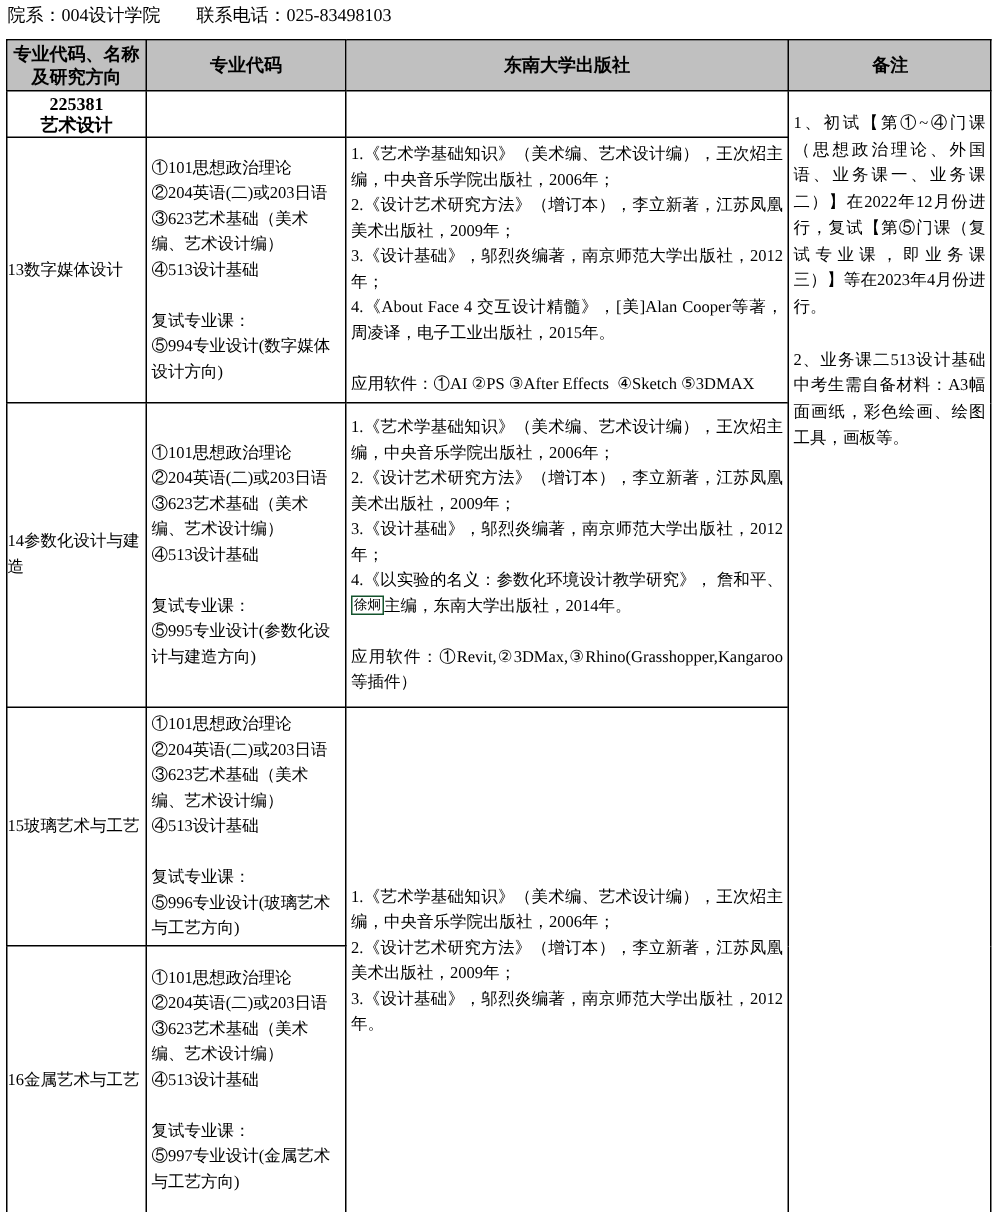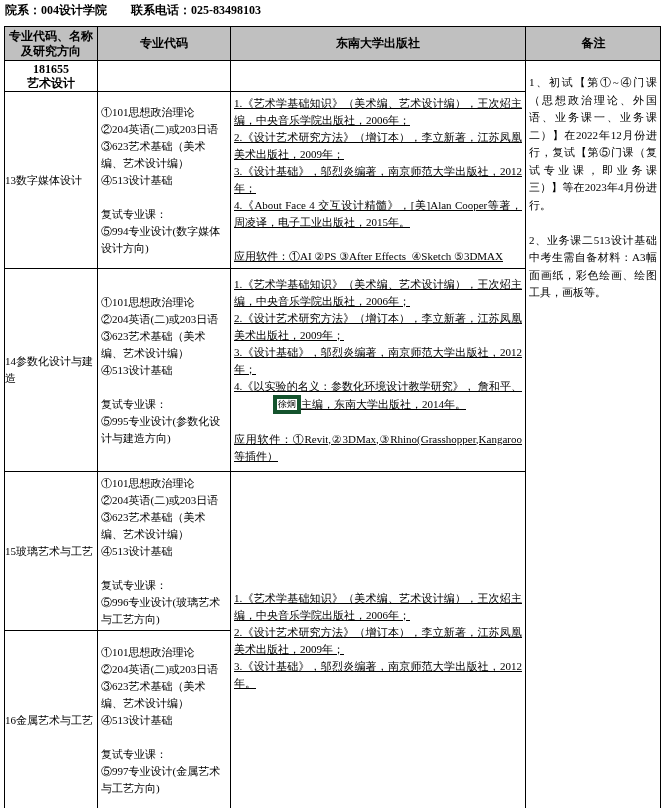--- a/index.html
+++ b/index.html
@@ -5,21 +5,21 @@
   * { margin: 0; padding: 0; box-sizing: border-box; }
   html, body { background: #ffffff; }
   body {
     width: 664px; height: 808px;
     font-family: "Liberation Serif", "DejaVu Serif", serif;
     color: #000000;
     position: relative;
   }
   .doc-header {
     position: absolute; top: 2px; left: 5px;
-    font-size: 12px; font-weight: bold; white-space: nowrap;
+    font-size: 12px; font-weight: normal; white-space: nowrap;
   }
   .doc-header .phone { margin-left: 21px; }
   table.main {
     position: absolute; top: 26px; left: 4px;
     width: 656px;
     border-collapse: collapse; table-layout: fixed;
   }
   col.c1 { width: 93px; }
   col.c2 { width: 133px; }
   col.c3 { width: 295px; }
@@ -44,32 +44,31 @@
   tr.r-14    { height: 203px; }
   tr.r-15    { height: 159px; }
   tr.r-16    { height: 179px; }
   td.program {
     text-align: center; font-weight: bold;
     font-size: 12px; line-height: 14px;
     vertical-align: middle; white-space: pre-line;
   }
   td.direction { text-align: left; padding: 1px 0; }
   td.subjects  { white-space: pre-wrap; vertical-align: middle; }
-  td.materials { white-space: pre-wrap; vertical-align: middle; text-align: justify; text-decoration: underline; }
+  td.materials { white-space: pre-wrap; vertical-align: middle; text-align: justify; }
   td.notes {
     white-space: pre-wrap; vertical-align: top; text-align: justify;
     padding-top: 13px; line-height: 17.5px;
   }
   .boxed-name {
     display: inline-block;
-    border: 4px solid #14532d;
+    border: 1px solid #14532d;
     font-size: 9px; line-height: 11px;
     padding: 0 1px;
     vertical-align: 1px;
-    margin-left: 39px;
   }
 </style>
 </head>
 <body>
 
 <div class="doc-header">
   <span class="dept">院系：004设计学院</span>
   <span class="phone">联系电话：025-83498103</span>
 </div>
 
@@ -82,21 +81,21 @@
     </colgroup>
   <tbody>
     <tr class="r-head">
       <th>专业代码、名称
 及研究方向</th>
       <th>专业代码</th>
       <th>东南大学出版社</th>
       <th class="notes-head">备注</th>
     </tr>
     <tr class="r-prog">
-      <td class="program"><div>181655</div><div>艺术设计</div></td>
+      <td class="program"><div>225381</div><div>艺术设计</div></td>
       <td></td>
       <td></td>
       <td class="notes" rowspan="5">1、初试【第①~④门课（思想政治理论、外国语、业务课一、业务课二）】在2022年12月份进行，复试【第⑤门课（复试专业课，即业务课三）】等在2023年4月份进行。
 
 2、业务课二513设计基础中考生需自备材料：A3幅面画纸，彩色绘画、绘图工具，画板等。</td>
     </tr>
     <tr class="r-13">
       <td class="direction">13数字媒体设计</td>
       <td class="subjects">①101思想政治理论
 ②204英语(二)或203日语

